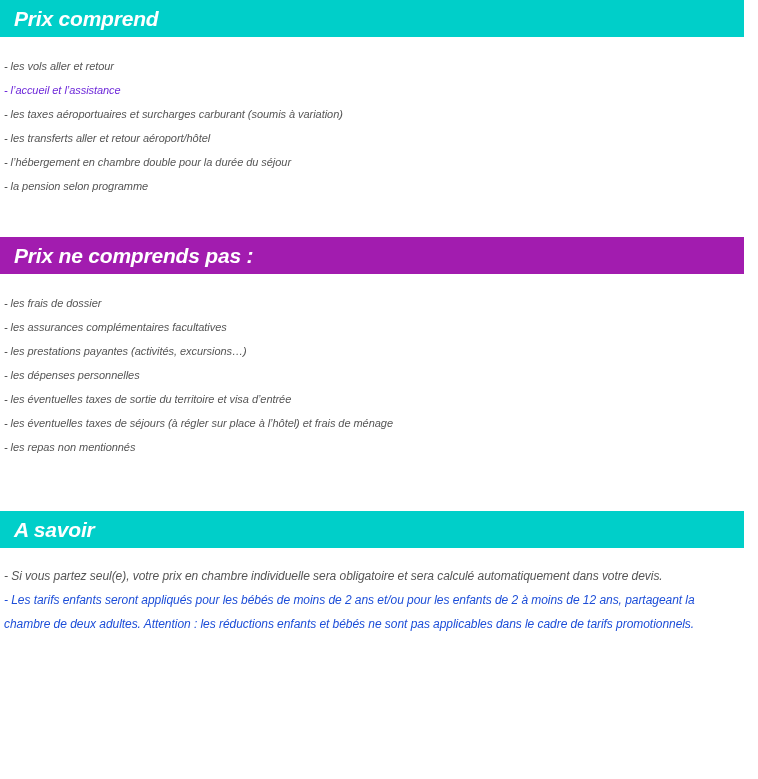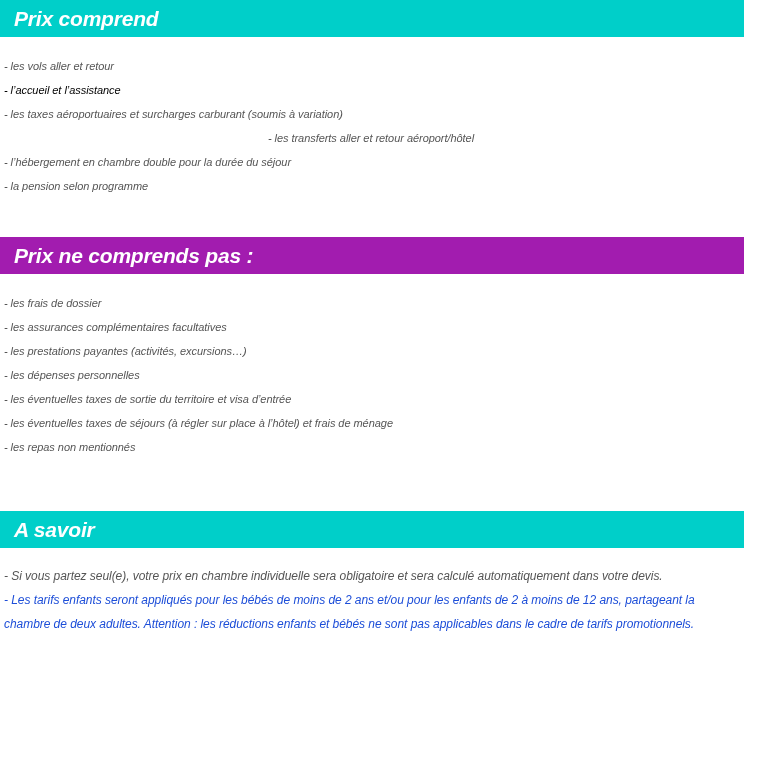--- a/index.html
+++ b/index.html
@@ -94,23 +94,23 @@
 
 <div class="page">
 
   <div class="section-bar" style="background: rgb(0, 207, 201);">
     <span class="section-bar-title" style="color: rgb(255, 255, 255);">Prix comprend</span>
   </div>
   <div class="gap-after-bar-1"></div>
   <div class="section-body">
     <ul class="bullet-list">
       <li style="color: rgb(85, 85, 85);">- les vols aller et retour</li>
-      <li style="color: #000000;">- l’accueil et l’assistance</li>
+      <li style="color: #6d28d9;">- l’accueil et l’assistance</li>
       <li style="color: rgb(85, 85, 85);">- les taxes aéroportuaires et surcharges carburant (soumis à variation)</li>
-      <li style="color: rgb(85, 85, 85); text-align: center;">- les transferts aller et retour aéroport/hôtel</li>
+      <li style="color: rgb(85, 85, 85);">- les transferts aller et retour aéroport/hôtel</li>
       <li style="color: rgb(85, 85, 85);">- l’hébergement en chambre double pour la durée du séjour</li>
       <li style="color: rgb(85, 85, 85);">- la pension selon programme</li>
     </ul>
   </div>
   <div class="gap-after-list-1"></div>
 
   <div class="section-bar" style="background: #a21caf;">
     <span class="section-bar-title" style="color: rgb(255, 255, 255);">Prix ne comprends pas :</span>
   </div>
   <div class="gap-after-bar-2"></div>

